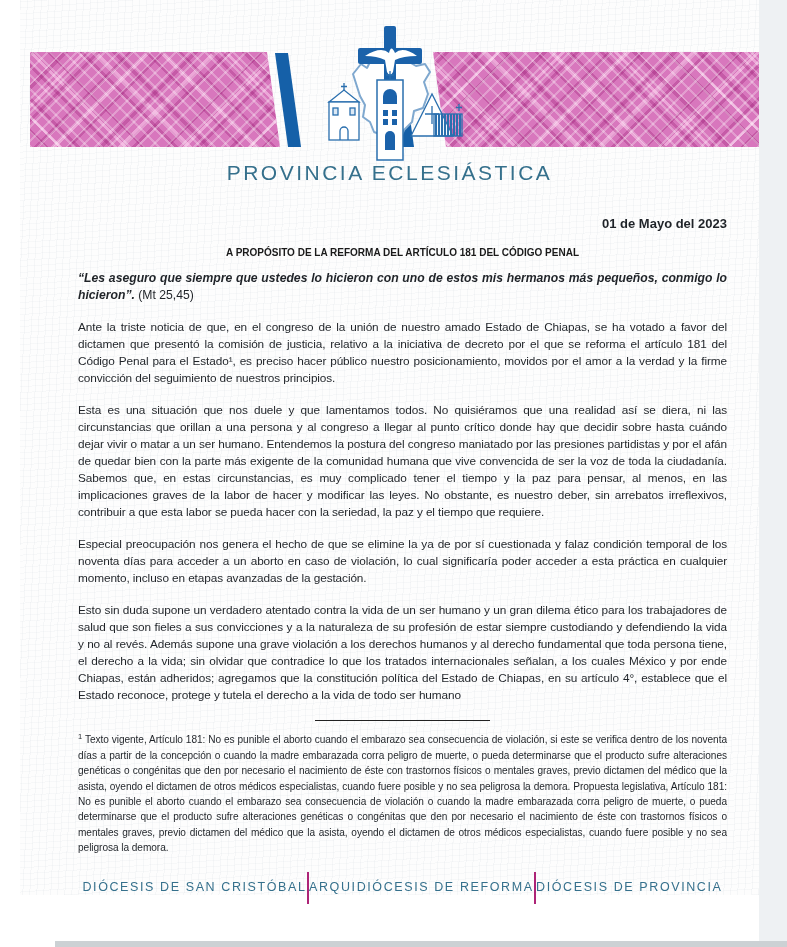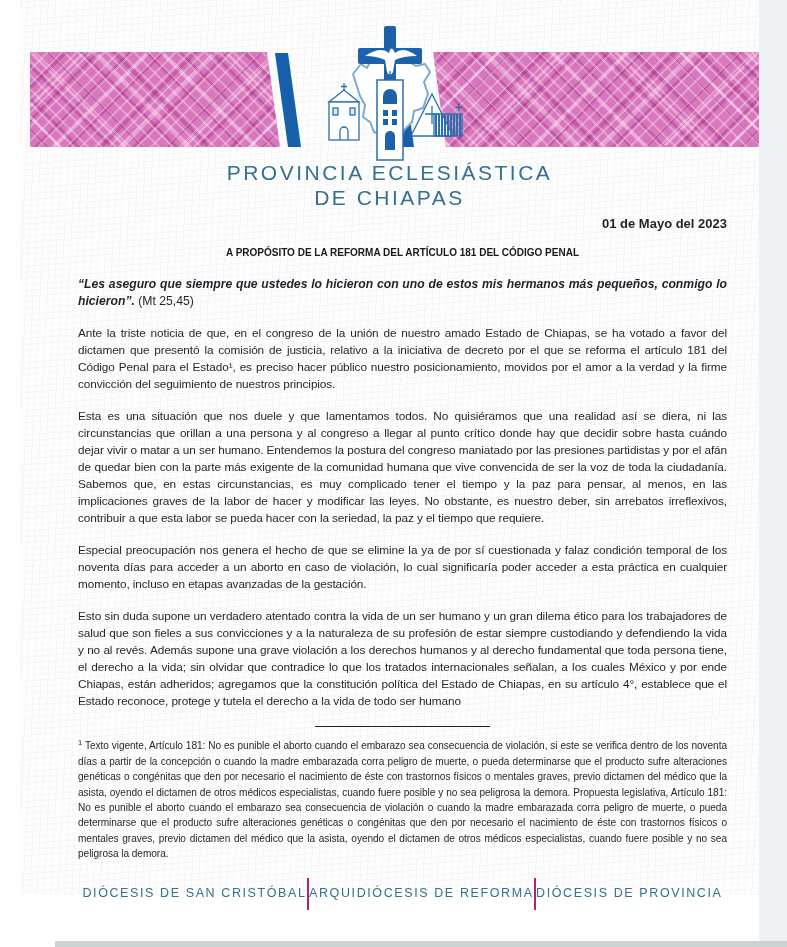--- a/index.html
+++ b/index.html
@@ -41,21 +41,21 @@
   .bar-right{left:368px;}
   .logo{position:absolute;top:22px;left:50%;transform:translateX(-50%);}
   .wordmark{
     position:absolute;top:160px;left:0;right:0;text-align:center;
     color:#35708c;font-size:21px;line-height:25px;letter-spacing:2.5px;font-weight:400;
   }
   
   .content{margin:0 32px 0 58px;}
   .date-line{text-align:right;font-weight:bold;font-size:13px;margin-top:4px;}
   .doc-title{text-align:center;font-weight:bold;font-size:10px;margin-top:16px;color:#1a1a1a;}
-  .quote{margin-top:18px;font-size:12.2px;line-height:17px;text-align:justify;}
+  .quote{margin-top:12px;font-size:12.2px;line-height:17px;text-align:justify;}
   .quote .q{font-weight:bold;font-style:italic;}
   .body-text p{margin:15px 0 0 0;font-size:11.8px;line-height:17px;text-align:justify;letter-spacing:-0.1px;}
   .footnote-rule{margin-top:16px;width:175px;border:0;border-top:1.6px solid #222;}
   .footnote{margin-top:5px;font-size:10.1px;line-height:15.4px;text-align:justify;letter-spacing:-0.05px;}
   .footnote sup{font-size:7.5px;}
   
   .footer{
     margin-top:16px;display:flex;justify-content:center;align-items:flex-start;
   }
   .footer .dio{
@@ -115,21 +115,20 @@
         </defs>
         <path d="M96,114 L117,72 L138,114 Z"></path>
         <path d="M117,84 v18 M110,92 h14" fill="none"></path>
         <rect x="119" y="92" width="28" height="22" fill="url(#hatch)"></rect>
         <path d="M144,82 v7 M141,85.5 h6" fill="none"></path>
       </g>
     </svg>
 
     <div class="wordmark">
       <div>PROVINCIA ECLESIÁSTICA</div>
-      <div>DE CHIAPAS</div>
     </div>
   </div>
 
   <div class="content">
     <div class="date-line">01 de Mayo del 2023</div>
 
     <div class="doc-title">A PROPÓSITO DE LA REFORMA DEL ARTÍCULO 181 DEL CÓDIGO PENAL</div>
 
     <div class="quote">
       <span class="q">“Les aseguro que siempre que ustedes lo hicieron con uno de estos mis hermanos más pequeños, conmigo lo hicieron”.</span>

